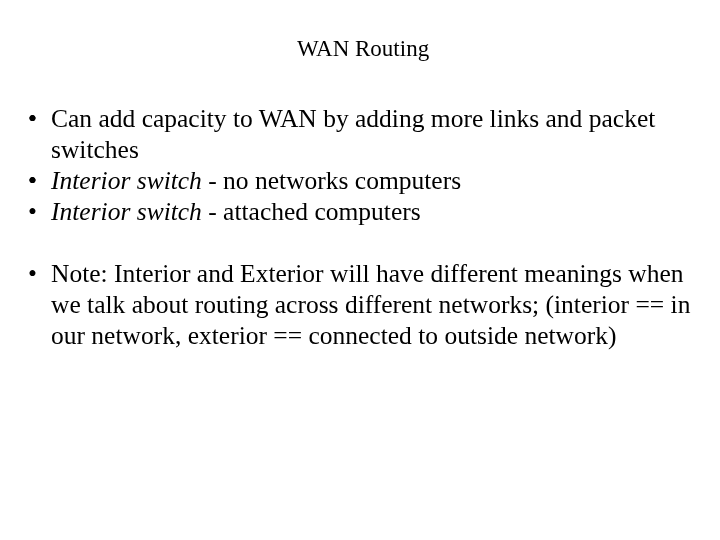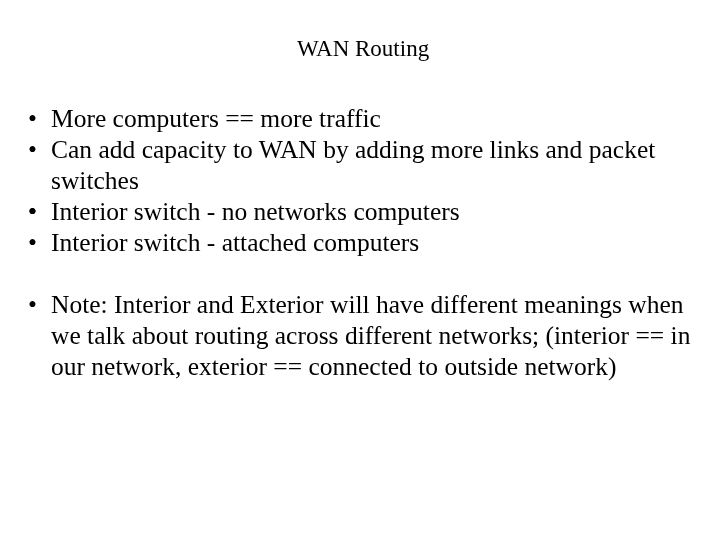--- a/index.html
+++ b/index.html
@@ -60,39 +60,39 @@
     width: 14px;
     font-size: 25.5px;
     line-height: 31px;
     text-align: left;
     color: #000000;
   }
   li.bullet-item.spaced-top {
     margin-top: 31px;
   }
   .italic-term {
+    font-style: italic;
   }
   .plain-text {
     font-style: normal;
   }
 </style>
 </head>
 <body>
 
 <div class="slide">
 
   <h1 class="slide-title">WAN Routing</h1>
 
   <div class="body-area">
 
     <ul class="bullet-list">
 
       <li class="bullet-item">
         <span class="bullet-glyph">•</span>
-        <span class="plain-text">More computers == more traffic</span>
       </li>
 
       <li class="bullet-item">
         <span class="bullet-glyph">•</span>
         <span class="plain-text">Can add capacity to WAN by adding more links and packet switches</span>
       </li>
 
       <li class="bullet-item">
         <span class="bullet-glyph">•</span>
       </li>

